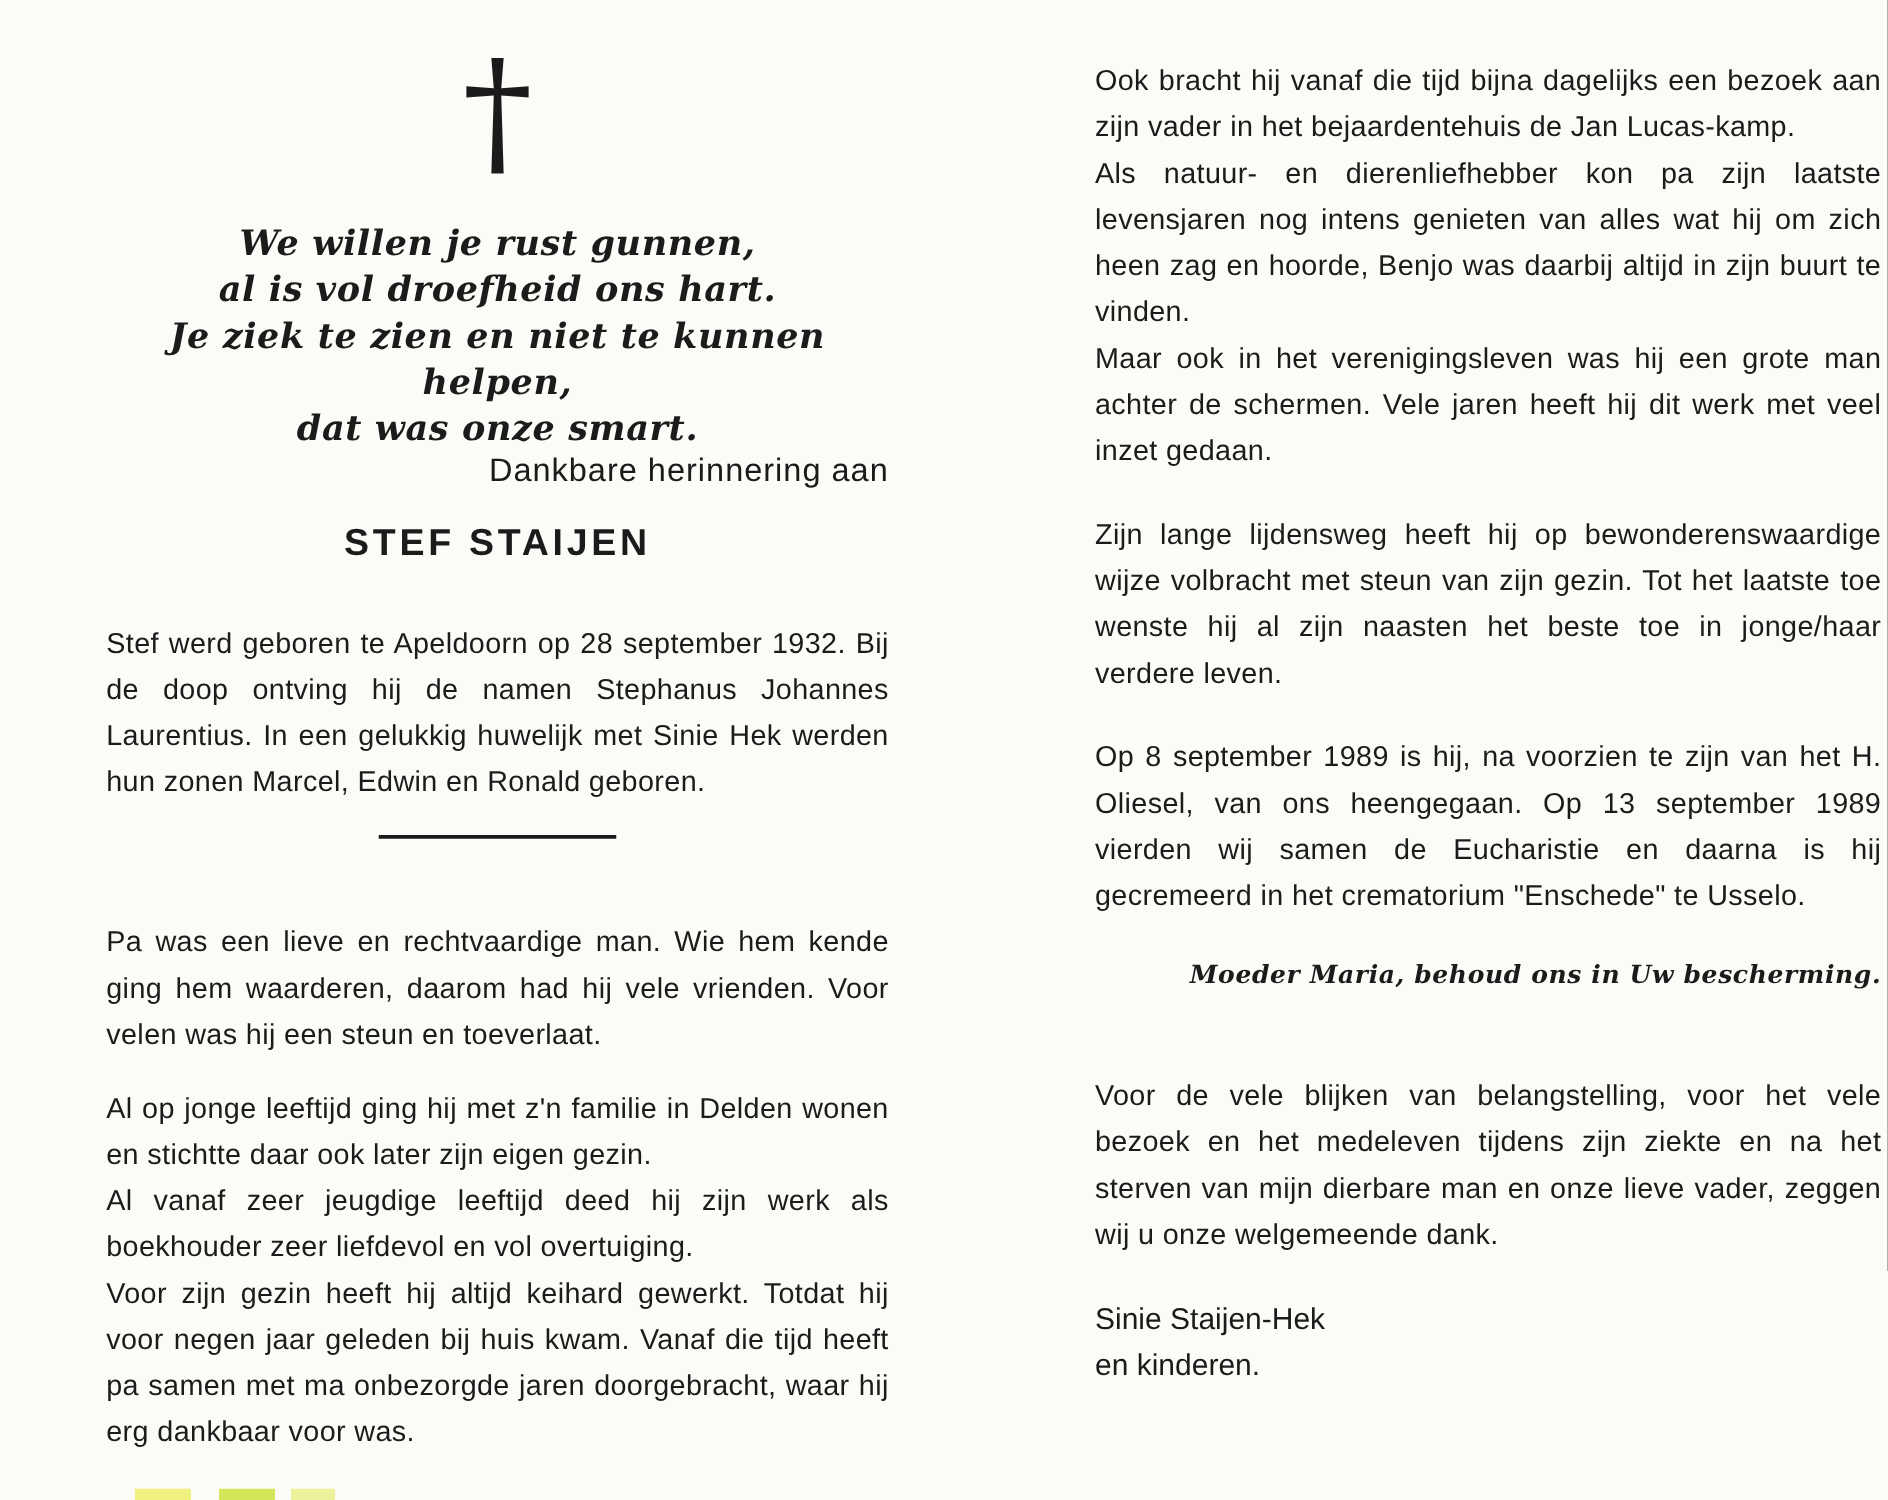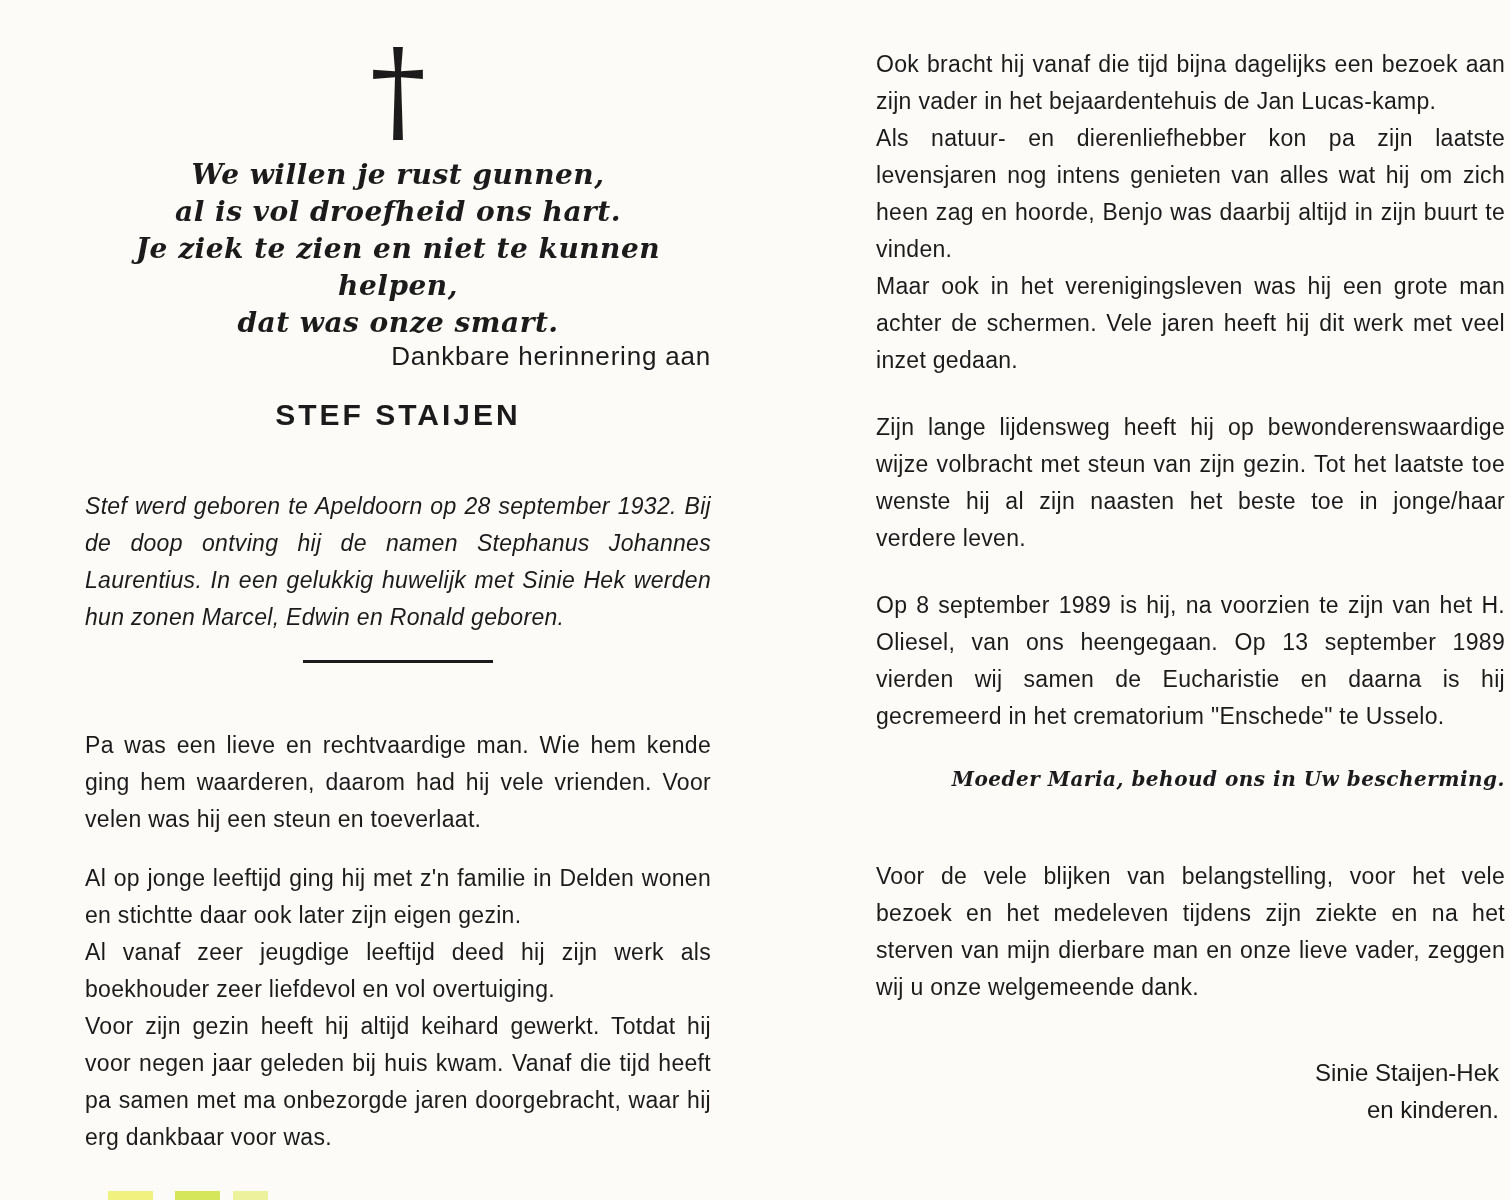--- a/index.html
+++ b/index.html
@@ -27,42 +27,42 @@
   .body-text p { margin: 0; }
 
   .cross {
     text-align: center;
     font-family: "DejaVu Serif", serif;
     font-size: 112px;
     line-height: 100px;
     font-weight: 300;
   }
   .poem {
-    margin-top: 16px;
+    margin-top: 36px;
     text-align: center;
     font-family: "DejaVu Serif", serif;
     font-style: italic;
     font-weight: 600;
     font-size: 28px;
     line-height: 37px;
     letter-spacing: 0.5px;
   }
   .dedication {
     text-align: right;
     font-size: 26px;
     letter-spacing: 0.8px;
   }
   .deceased-name {
     margin-top: 26px;
     text-align: center;
     font-size: 30px;
     font-weight: bold;
     letter-spacing: 3px;
   }
-  .birth-para { margin-top: 56px; font-style: italic; }
+  .birth-para { margin-top: 44px; }
   .divider {
     width: 190px;
     border-top: 3px solid var(--ink, #1b1b1b);
     margin: 24px auto 0 auto;
   }
   .character-para { margin-top: 64px; }
   .life-block { margin-top: 22px; }
 
   .illness-para { margin-top: 30px; }
   .death-para   { margin-top: 30px; }
@@ -71,22 +71,22 @@
     text-align: right;
     font-family: "DejaVu Serif", serif;
     font-style: italic;
     font-weight: 600;
     font-size: 20px;
     line-height: 37px;
     letter-spacing: 0.5px;
   }
   .thanks-para { margin-top: 60px; }
   .signature {
-    margin-top: 48px;
-    text-align: right;
+    margin-top: 31px;
+    text-align: left;
     font-size: 24px;
     line-height: 37px;
     padding-right: 6px;
   }
 
   .scan-artifact {
     position: absolute;
     left: 108px;
     bottom: 0;
     width: 160px;

